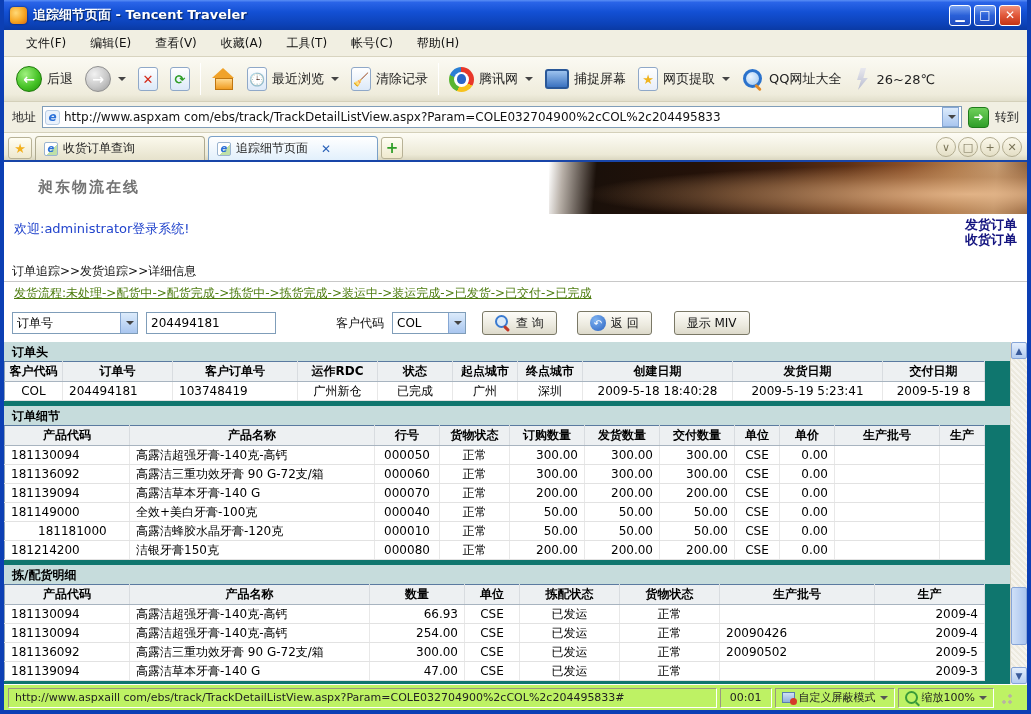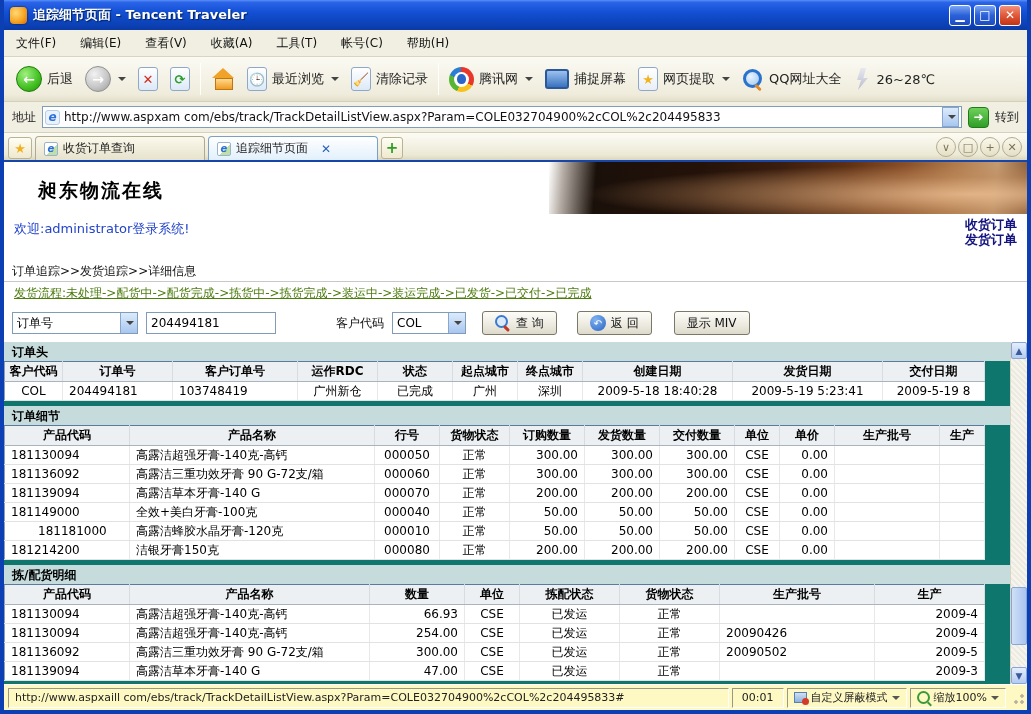--- a/index.html
+++ b/index.html
@@ -6,21 +6,21 @@
   body{background:#555;}
   .window{width:1031px;height:714px;background:#ece9d8;border-left:4px solid #0c3fb4;border-right:4px solid #0c3fb4;border-bottom:4px solid #0c3fb4;display:flex;flex-direction:column;overflow:hidden;}
   
   .titlebar{height:30px;flex:0 0 30px;background:linear-gradient(180deg,#5a8ef5 0%,#2a64e8 8%,#1350d4 40%,#0c42b8 80%,#0a3aa4 100%);display:flex;align-items:center;padding:0 6px;margin:0 -4px;border-left:4px solid #0c3fb4;border-right:4px solid #0c3fb4;}
   .app-icon{width:17px;height:17px;border-radius:4px;background:radial-gradient(circle at 35% 35%,#ffd977 0%,#f6a623 55%,#d86a10 100%);margin-right:6px;box-shadow:0 0 2px #00113f;}
   .title-text{color:#fff;font-weight:bold;font-size:13px;text-shadow:1px 1px 1px #00205a;flex:1;white-space:nowrap;overflow:hidden;}
   .winbtn{width:22px;height:21px;margin-left:3px;border-radius:3px;border:1px solid #fff;color:#fff;font-size:12px;font-weight:bold;display:flex;align-items:center;justify-content:center;line-height:1;}
   .winbtn.min,.winbtn.max{background:linear-gradient(180deg,#7ba4f2 0%,#2a60d8 50%,#1e4cc0 100%);}
   .winbtn.close{background:linear-gradient(180deg,#f0927a 0%,#e1583a 50%,#c23314 100%);}
   
-  .menubar{height:27px;flex:0 0 27px;background:#f1efe2;display:flex;align-items:flex-end;border-bottom:1px solid #d8d4c0;}
+  .menubar{height:27px;flex:0 0 27px;background:#f1efe2;display:flex;align-items:flex-end;padding-left:10px;border-bottom:1px solid #d8d4c0;}
   .menu-item{font-size:12px;color:#111;padding:4px 12px;}
   
   .toolbar{height:45px;flex:0 0 45px;background:linear-gradient(180deg,#fbfaf3 0%,#efecdc 85%,#e2dfcc 100%);display:flex;align-items:center;padding:0 6px;border-bottom:1px solid #d4d0ba;}
   .tbtn{display:flex;align-items:center;gap:5px;padding:4px 6px;font-size:13px;color:#222;white-space:nowrap;}
   .tsep{width:1px;height:32px;background:#cfcab2;border-right:1px solid #fff;margin:0 4px;}
   .caret{width:0;height:0;border-top:4px solid #444;border-left:4px solid transparent;border-right:4px solid transparent;margin-left:2px;}
   .circ{width:26px;height:26px;border-radius:50%;display:flex;align-items:center;justify-content:center;color:#fff;font-weight:bold;font-size:14px;}
   .circ.back{background:radial-gradient(circle at 35% 30%,#9ff07e 0%,#48c428 55%,#1e9208 100%);border:1px solid #1c7a08;}
   .circ.fwd{background:radial-gradient(circle at 35% 30%,#f2f2f2 0%,#c8c8c8 55%,#9a9a9a 100%);border:1px solid #909090;}
   .doc{width:20px;height:24px;background:linear-gradient(180deg,#ffffff,#dce9f8);border:1px solid #8fa8c8;border-radius:3px;display:flex;align-items:center;justify-content:center;font-weight:bold;font-size:13px;}
@@ -51,21 +51,21 @@
   .tab{height:24px;min-width:170px;display:flex;align-items:center;gap:5px;padding:0 8px;font-size:12px;color:#222;border:1px solid #aeaa90;border-bottom:none;border-radius:4px 4px 0 0;background:linear-gradient(180deg,#fbf9ec,#e6e2cc);margin-right:3px;}
   .tab.active{background:linear-gradient(180deg,#ffffff,#e2f0fc);border-color:#7aa0c8;}
   .tab-ico{width:14px;height:14px;border-radius:2px;background:linear-gradient(135deg,#fff 55%,#bfe0a8 55%);border:1px solid #9ab4d0;color:#2b70d8;font-size:10px;font-weight:bold;font-style:italic;display:flex;align-items:center;justify-content:center;}
   .tab-close{color:#2a62b8;font-weight:bold;font-size:12px;margin-left:8px;}
   .newtab-btn{width:22px;height:22px;margin-bottom:1px;color:#2f9e28;font-weight:bold;font-size:15px;display:flex;align-items:center;justify-content:center;background:linear-gradient(180deg,#fffef4,#efe9ce);border:1px solid #b8b296;border-radius:3px;}
   .tab-spacer{flex:1;}
   .tabctl{width:20px;height:20px;border-radius:50%;background:linear-gradient(180deg,#fbf8ea,#e4dfc6);border:1px solid #b2ac90;color:#7a7458;font-size:11px;display:flex;align-items:center;justify-content:center;margin:0 1px 3px 1px;}
   
   .content{flex:1;background:#fff;display:flex;flex-direction:column;overflow:hidden;position:relative;}
   .banner{height:52px;flex:0 0 52px;background:#fff;position:relative;}
-  .logo{position:absolute;left:34px;top:16px;color:#000000;font-size:19px;font-weight:bold;letter-spacing:2px;}
+  .logo{position:absolute;left:34px;top:16px;color:#737373;font-size:15px;font-weight:bold;letter-spacing:2px;}
   .banner-photo{position:absolute;right:0;top:0;width:478px;height:52px;background:linear-gradient(95deg,#ffffff 0%,#b8b0a8 3%,#1a100a 10%,#241209 32%,#3a1d0e 48%,#5e3014 62%,#8a4f28 74%,#b07a4a 84%,#c49a70 93%,#8a5c38 100%);}
   .banner-photo:after{content:"";position:absolute;inset:0;background:radial-gradient(ellipse at 88% 62%,rgba(232,186,142,.85) 0%,rgba(190,140,95,.5) 38%,transparent 65%);}
   .welcome-row{height:48px;flex:0 0 48px;display:flex;padding:3px 6px 0 10px;}
   .welcome{color:#2244cc;font-size:13px;padding-top:3px;}
   .nav-col{margin-left:auto;padding-right:4px;}
   .nav-row{display:flex;align-items:center;gap:8px;font-size:13px;font-weight:bold;color:#151580;white-space:nowrap;}
   .nav-item.current{text-decoration:underline;}
   .nav-arrow{width:0;height:0;border-left:6px solid #111;border-top:4px solid transparent;border-bottom:4px solid transparent;display:inline-block;}
   .nav-sub{margin-left:40px;font-size:13px;font-weight:bold;color:#151580;line-height:15px;}
   .breadcrumb-row{height:20px;flex:0 0 20px;font-size:12px;color:#111;padding-left:8px;display:flex;align-items:center;border-bottom:1px solid #c8c8c8;}
@@ -88,21 +88,21 @@
   .sec-title{height:19px;background:#c6dcdc;font-size:12px;font-weight:bold;color:#000;padding:2px 0 0 8px;}
   table{border-collapse:collapse;table-layout:fixed;width:980px;background:#fff;border:1px solid #8aa0b8;border-top:1px solid #5a7aa0;margin:0 0 5px 0;font-size:12px;}
   th{background:#edf0f2;font-weight:bold;color:#000;height:20px;border-bottom:1px solid #a8b4c0;border-right:1px solid #d8dce0;padding:0 4px;white-space:nowrap;overflow:hidden;}
   td{height:19px;border-bottom:1px solid #e2e2e2;border-right:1px solid #e8e8e8;padding:0 6px;white-space:nowrap;overflow:hidden;color:#000;}
   
   .vscroll{width:17px;flex:0 0 17px;background:repeating-linear-gradient(45deg,#f6f4ee 0 2px,#edeadf 2px 4px);display:flex;flex-direction:column;border-left:1px solid #d8d4c4;}
   .sbtn{height:17px;flex:0 0 17px;background:linear-gradient(180deg,#e4eefc,#b4ccf0);border:1px solid #87a5d8;border-radius:2px;color:#3a5a9a;font-size:9px;display:flex;align-items:center;justify-content:center;}
   .sthumb{height:58px;margin-top:228px;background:linear-gradient(90deg,#cfe0f8,#aac4ee);border:1px solid #87a5d8;border-radius:2px;}
   .strack{flex:1;display:flex;flex-direction:column;}
   
-  .statusbar{height:26px;flex:0 0 26px;background:#fef9c3;display:flex;align-items:center;padding:2px 2px 2px 4px;gap:3px;border-top:1px solid #fff;}
+  .statusbar{height:26px;flex:0 0 26px;background:#bef264;display:flex;align-items:center;padding:2px 14px 2px 4px;gap:3px;border-top:1px solid #fff;}
   .spanel{height:20px;border:1px solid;border-color:#9a9782 #fff #fff #9a9782;display:flex;align-items:center;padding:0 6px;font-size:11px;color:#222;white-space:nowrap;overflow:hidden;gap:4px;}
   .spanel.url{flex:1;}
   .mode-ico{width:13px;height:11px;background:linear-gradient(180deg,#cfe0f4,#8fb0dc);border:1px solid #5a80b0;position:relative;}
   .mode-ico:after{content:"";position:absolute;right:-3px;bottom:-3px;width:7px;height:7px;border-radius:50%;background:#d43a2a;}
   .zoom-ico{width:13px;height:13px;border:2px solid #3a9a3a;border-radius:50%;position:relative;}
   .zoom-ico:after{content:"";position:absolute;right:-4px;bottom:-3px;width:5px;height:2px;background:#3a9a3a;transform:rotate(45deg);}
   .sb-caret{width:0;height:0;border-top:4px solid #555;border-left:4px solid transparent;border-right:4px solid transparent;}
   .grip{width:14px;height:14px;margin-left:2px;background:
     radial-gradient(circle at 11px 11px,#b8b4a0 1.5px,transparent 2px),
     radial-gradient(circle at 11px 5px,#b8b4a0 1.5px,transparent 2px),
@@ -223,22 +223,22 @@
   <div class="content">
 
     <div class="banner">
       <span class="banner-photo"></span>
       <span class="logo">昶东物流在线</span>
     </div>
 
     <div class="welcome-row">
       <span class="welcome">欢迎:administrator登录系统!</span>
       <span class="nav-col">
+        <div class="nav-sub">发货订单</div>
         <div class="nav-sub">收货订单</div>
-        <div class="nav-sub">发货订单</div>
       </span>
     </div>
 
     <div class="breadcrumb-row">订单追踪&gt;&gt;发货追踪&gt;&gt;详细信息</div>
 
     <div class="flow-row">发货流程:未处理-&gt;配货中-&gt;配货完成-&gt;拣货中-&gt;拣货完成-&gt;装运中-&gt;装运完成-&gt;已发货-&gt;已交付-&gt;已完成</div>
 
     <div class="form-row">
       <span class="xp-select" style="width:126px;">
         <span class="val">订单号</span>

